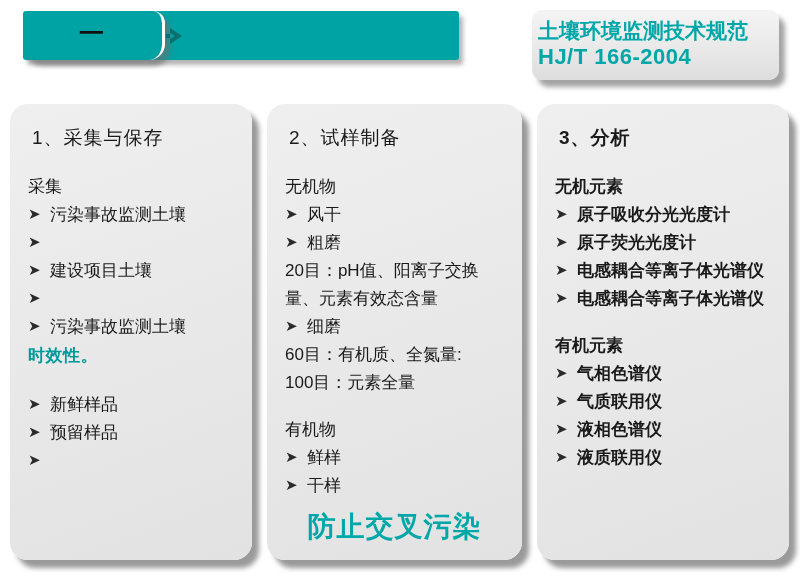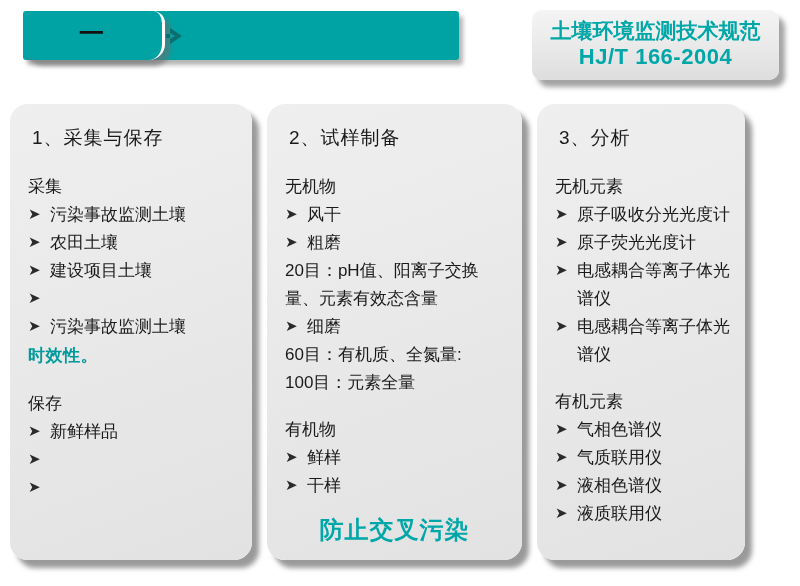--- a/index.html
+++ b/index.html
@@ -78,21 +78,21 @@
   
   .std-box {
     position: absolute;
     left: 532px; top: 10px;
     width: 247px; height: 70px;
     border-radius: 10px;
     background: linear-gradient(180deg, #f4f4f4 0%, #e9e9e9 55%, #dddddd 100%);
     box-shadow: 6px 7px 5px rgba(115,115,115,0.65);
     display: flex;
     flex-direction: column;
-    align-items: center;
+    align-items: flex-start;
     justify-content: center;
     padding: 2px 6px 4px 6px;
   }
   .std-line {
     color: #00a7a8;
     font-weight: bold;
     font-size: 21px;
     line-height: 26px;
     letter-spacing: 0px;
     white-space: nowrap;
@@ -105,21 +105,21 @@
     top: 104px;
     height: 456px;
     border-radius: 18px;
     background: linear-gradient(160deg, #efefef 0%, #eaeaea 40%, #e2e2e2 100%);
     box-shadow: 7px 8px 5px rgba(120,120,120,0.75);
     padding: 22px 14px 21px 18px;
     overflow: hidden;
   }
   #card1 { left: 10px;  width: 242px; }
   #card2 { left: 267px; width: 255px; }
-  #card3 { left: 537px; width: 208px; }
+  #card3 { left: 537px; width: 252px; font-weight: bold; }
 
   .card-title {
     font-size: 19px;
     color: #1a1a1a;
     letter-spacing: 1px;
     line-height: 24px;
     margin: 0 0 24px 4px;
   }
   .sub-head {
     font-size: 17px;
@@ -158,21 +158,21 @@
     line-height: 30px;
     letter-spacing: 0.5px;
   }
   .footer-note {
     position: absolute;
     left: 0; right: 0;
     bottom: 14px;
     text-align: center;
     color: #00a7a8;
     font-weight: bold;
-    font-size: 24px;
+    font-size: 28px;
     letter-spacing: 1px;
   }
 </style>
 </head>
 <body>
 
 <div id="slide">
 
   <div class="header-banner"></div>
 
@@ -196,42 +196,41 @@
   <div class="card" id="card1">
     <div class="card-title">1、采集与保存</div>
     <div class="card-body">
         <div class="sub-head">采集</div>
         <div class="bullet-row">
           <span class="bullet-mark">➤</span>
           <span class="bullet-text">污染事故监测土壤</span>
         </div>
         <div class="bullet-row">
           <span class="bullet-mark">➤</span>
-          <span class="bullet-text">农田土壤</span>
         </div>
         <div class="bullet-row">
           <span class="bullet-mark">➤</span>
           <span class="bullet-text">建设项目土壤</span>
         </div>
         <div class="bullet-row">
           <span class="bullet-mark">➤</span>
         </div>
         <div class="bullet-row">
           <span class="bullet-mark">➤</span>
           <span class="bullet-text">污染事故监测土壤</span>
         </div>
         <div class="teal-note">时效性。</div>
         <div class="gap-block"></div>
-        <div class="sub-head">保存</div>
         <div class="bullet-row">
           <span class="bullet-mark">➤</span>
           <span class="bullet-text">新鲜样品</span>
         </div>
         <div class="bullet-row">
           <span class="bullet-mark">➤</span>
+          <span class="bullet-text">预留样品</span>
         </div>
         <div class="bullet-row">
           <span class="bullet-mark">➤</span>
         </div>
       </div>
   </div>
 
   <div class="card" id="card2">
     <div class="card-title">2、试样制备</div>
     <div class="card-body">

